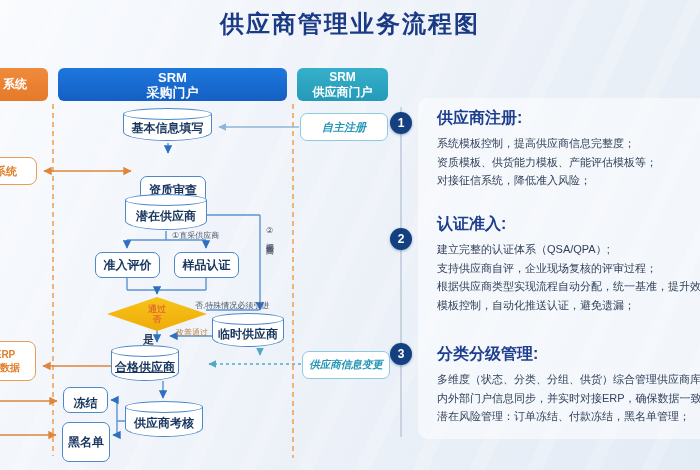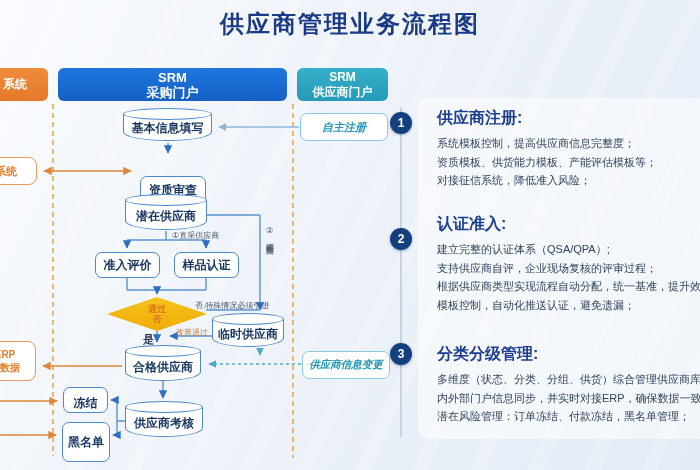--- a/index.html
+++ b/index.html
@@ -154,21 +154,21 @@
   <div class="diamond">
     <span>通过</span>
     <span>否</span>
   </div>
   <div class="lbl" style="left:195px;top:300px;">否,特殊情况必须引进</div>
   <div class="lbl-yes" style="left:143px;top:332px;">是</div>
   <div class="lbl-improve" style="left:176px;top:327px;">改善通过</div>
   <div class="cyl" style="left:212px;top:319px;width:72px;height:28px;">
     <span>临时供应商</span>
   </div>
-  <div class="cyl" style="left:125px;top:351px;width:76px;height:30px;">
+  <div class="cyl" style="left:111px;top:351px;width:68px;height:30px;text-decoration:underline;">
     <span>合格供应商</span>
   </div>
   <div class="obox" style="left:-26px;top:341px;width:62px;height:40px;font-size:10px;">
     <span>ERP</span>
     <span>主数据</span>
   </div>
   <div class="cyl" style="left:125px;top:407px;width:78px;height:30px;">
     <span>供应商考核</span>
   </div>
   <div class="node" style="left:63px;top:387px;width:45px;height:26px;align-items:flex-end;">

